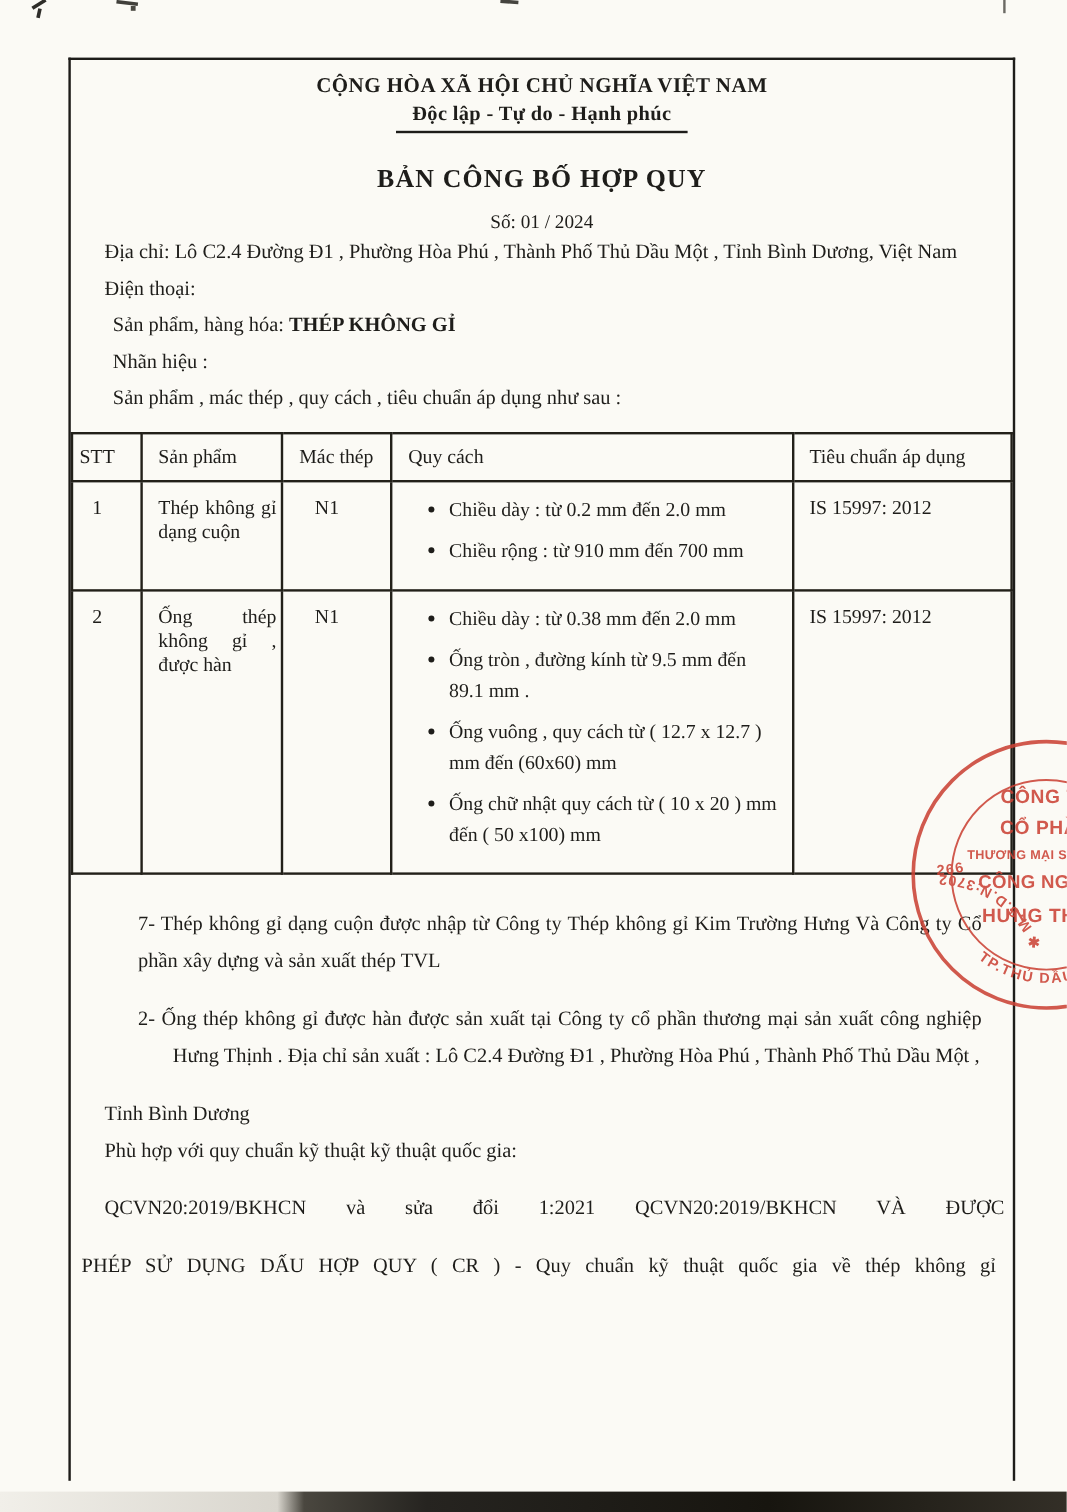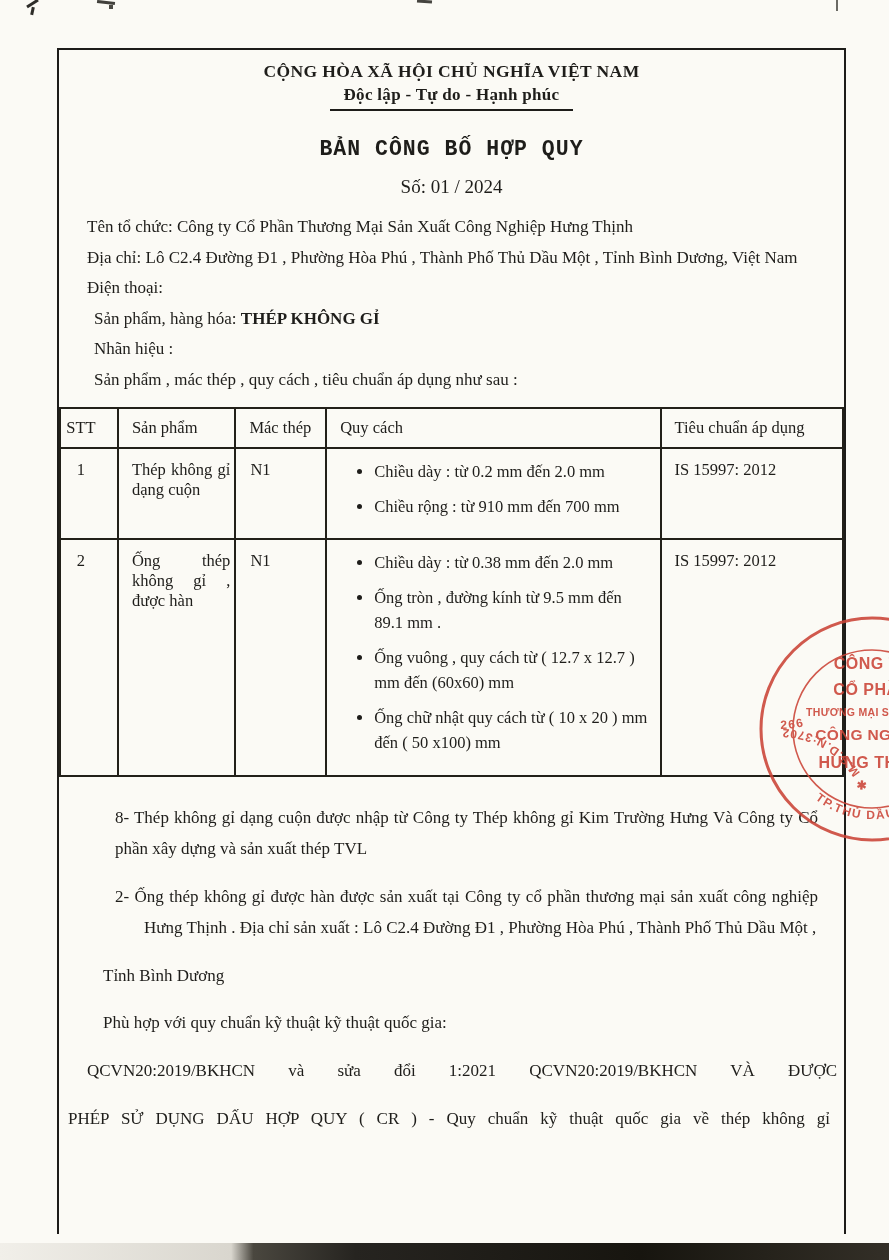--- a/index.html
+++ b/index.html
@@ -16,45 +16,45 @@
   .frame {
     position:absolute; left:57px; top:48px; width:785px; height:1184px;
     border:2px solid #1d1c19; border-bottom:none;
   }
 
   .motto1 { margin-top:11px; text-align:center; font-weight:bold; font-size:17.5px; letter-spacing:.4px; }
   .motto2-wrap { text-align:center; margin-top:3px; }
   .motto2 { display:inline-block; font-weight:bold; font-size:17px; letter-spacing:.3px;
             border-bottom:2px solid #1d1c19; padding:0 14px 4px 14px; }
 
-  .doc-title { text-align:center; font-family:Liberation Mono, monospace; font-weight:bold;
+  .doc-title { text-align:center; font-family:Liberation Serif, serif; font-weight:bold;
                font-size:21.5px; letter-spacing:1px; margin-top:26px; }
-  .doc-number { text-align:center; font-size:19px; margin-top:15px; }
+  .doc-number { text-align:center; font-size:16px; margin-top:15px; }
 
   p.info { font-size:17px; line-height:30.5px; margin:0 26px 0 28px; }
   p.info.first { margin-top:14px; }
   p.info.indent { margin-left:35px; }
   .bold { font-weight:bold; }
 
   table { width:100%; border-collapse:collapse; margin-top:12px; table-layout:fixed; }
   th, td { border:2px solid #222019; font-weight:normal; font-size:16.5px;
            vertical-align:top; text-align:left; }
   th { padding:9px 6px 9px 13px; }
   th.stt, td.stt { text-align:center; padding-left:2px; padding-right:18px; }
   td { padding:11px 6px 10px 13px; }
   td.sp { text-align:justify; padding-right:4px; }
-  td.mt { padding-left:14px; }
+  td.mt { padding-left:26px; }
   td.qc { padding:7px 4px 10px 0; }
   td.qc ul { margin:3px 0 0 0; padding-left:47px; }
   td.qc li { margin-bottom:9px; line-height:25.5px; padding-right:6px; }
 
   .notes { margin:25px 26px 0 28px; font-size:17px; line-height:31px; }
   .note-item { margin-left:28px; text-align:justify; }
   .note-item.hang { padding-left:29px; text-indent:-29px; }
-  .note-plain { margin:16px; }
+  .note-plain { margin:0; }
   .conf1 { text-align:justify; text-align-last:justify; margin-right:-19px; }
   .conf2 { margin-left:-19px; margin-right:-12px; text-align:justify; text-align-last:justify; }
 
   
   .stamp { position:absolute; left:752px; top:609px; opacity:.88; }
   .stamp circle { stroke:var(--stamp-color); fill:none; }
   .stamp text { fill:var(--stamp-color); font-family:"Liberation Sans", sans-serif; font-weight:bold; }
   .stamp .ring { font-size:12px; letter-spacing:1.5px; }
   .stamp .c-big { font-size:16px; letter-spacing:.5px; text-anchor:middle; }
   .stamp .c-mid { font-size:15.5px; letter-spacing:.3px; text-anchor:middle; }
@@ -91,21 +91,20 @@
   <div class="frame">
 
     <div class="motto1">CỘNG HÒA XÃ HỘI CHỦ NGHĨA VIỆT NAM</div>
     <div class="motto2-wrap">
       <span class="motto2">Độc lập - Tự do - Hạnh phúc</span>
     </div>
 
     <div class="doc-title">BẢN CÔNG BỐ HỢP QUY</div>
     <div class="doc-number">Số: 01 / 2024</div>
 
-    <p class="info first">Tên tổ chức: Công ty Cổ Phần Thương Mại Sản Xuất Công Nghiệp Hưng Thịnh</p>
     <p class="info">Địa chỉ: Lô C2.4 Đường Đ1 , Phường Hòa Phú , Thành Phố Thủ Dầu Một , Tỉnh Bình Dương, Việt Nam</p>
     <p class="info">Điện thoại:</p>
     <p class="info indent"><span>Sản phẩm, hàng hóa: </span><span class="bold">THÉP KHÔNG GỈ</span></p>
     <p class="info indent">Nhãn hiệu :</p>
     <p class="info indent">Sản phẩm , mác thép , quy cách , tiêu chuẩn áp dụng như sau :</p>
 
     <table>
       <colgroup>
         <col style="width:7.4%">
           <col style="width:15%">
@@ -144,21 +143,21 @@
             <li>Ống vuông , quy cách từ ( 12.7 x 12.7 ) mm đến (60x60) mm</li>
             <li>Ống chữ nhật quy cách từ ( 10 x 20 ) mm đến ( 50 x100) mm</li>
           </ul>
         </td>
         <td class="tc">IS 15997: 2012</td>
       </tr>
     </tbody>
       </table>
 
     <div class="notes">
-      <p class="note-item">8- Thép không gỉ dạng cuộn được nhập từ Công ty Thép không gỉ Kim Trường Hưng Và Công ty Cổ phần xây dựng và sản xuất thép TVL</p>
+      <p class="note-item">7- Thép không gỉ dạng cuộn được nhập từ Công ty Thép không gỉ Kim Trường Hưng Và Công ty Cổ phần xây dựng và sản xuất thép TVL</p>
       <p class="note-item hang">2- Ống thép không gỉ được hàn được sản xuất tại Công ty cổ phần thương mại sản xuất công nghiệp Hưng Thịnh . Địa chỉ sản xuất : Lô C2.4 Đường Đ1 , Phường Hòa Phú , Thành Phố Thủ Dầu Một ,</p>
       <p class="note-plain">Tỉnh Bình Dương</p>
       <p class="note-plain">Phù hợp với quy chuẩn kỹ thuật kỹ thuật quốc gia:</p>
       <p class="conf1">QCVN20:2019/BKHCN và sửa đổi 1:2021 QCVN20:2019/BKHCN VÀ ĐƯỢC</p>
       <p class="conf2">PHÉP SỬ DỤNG DẤU HỢP QUY ( CR ) -  Quy chuẩn kỹ thuật quốc gia về thép không gỉ</p>
     </div>
 
   </div>
 
   <svg class="stamp" width="240" height="240" viewBox="0 0 240 240">

